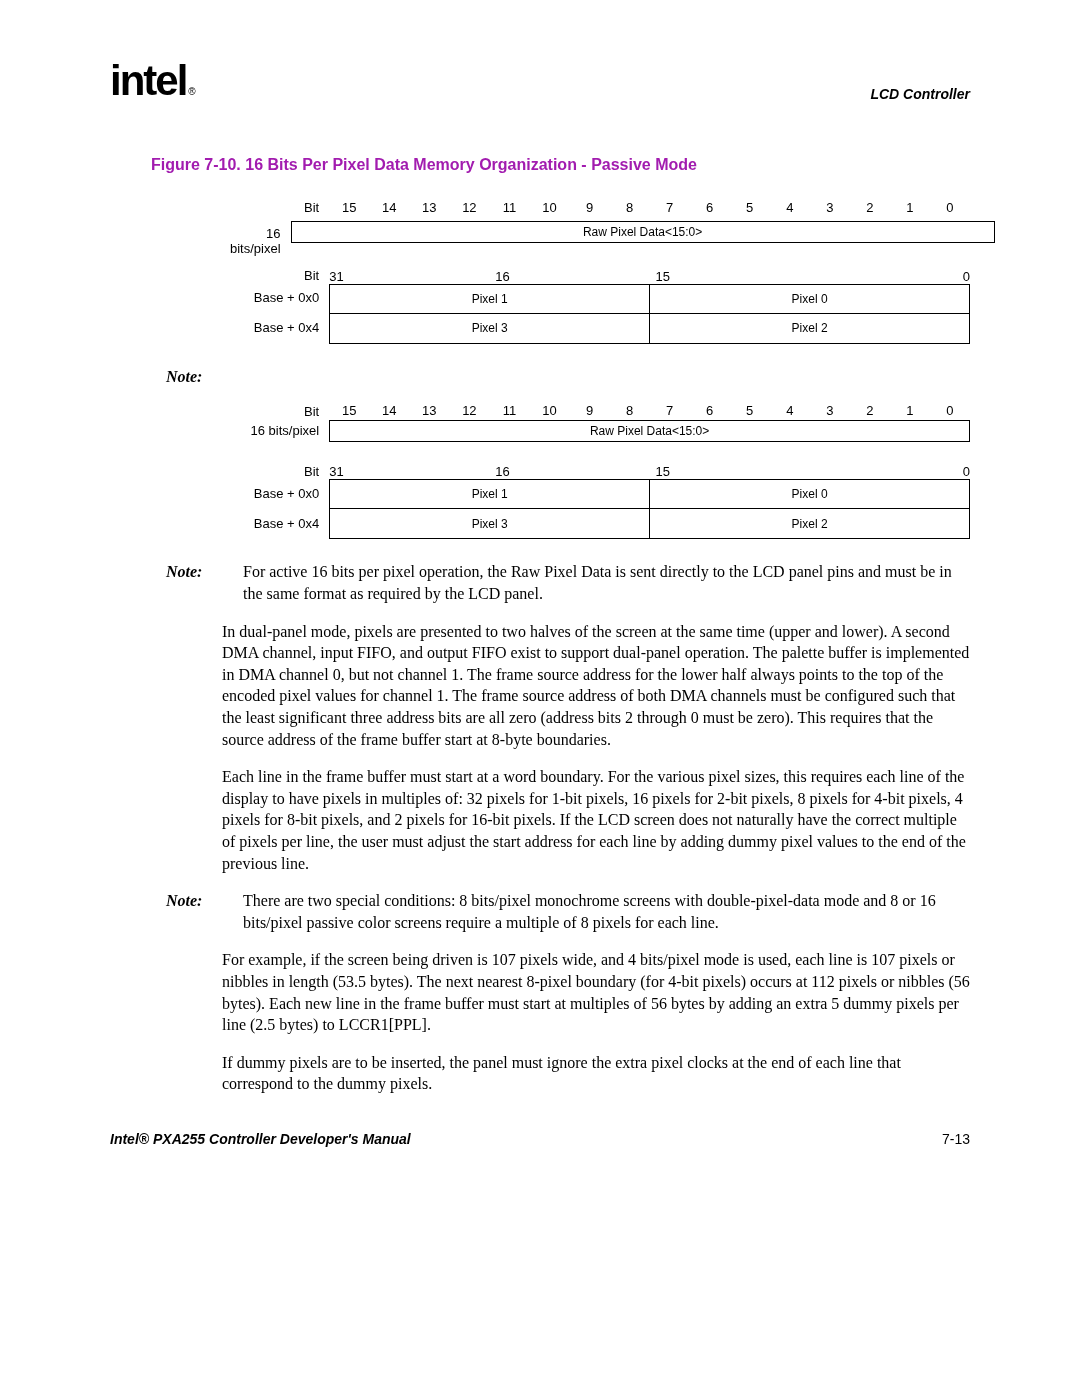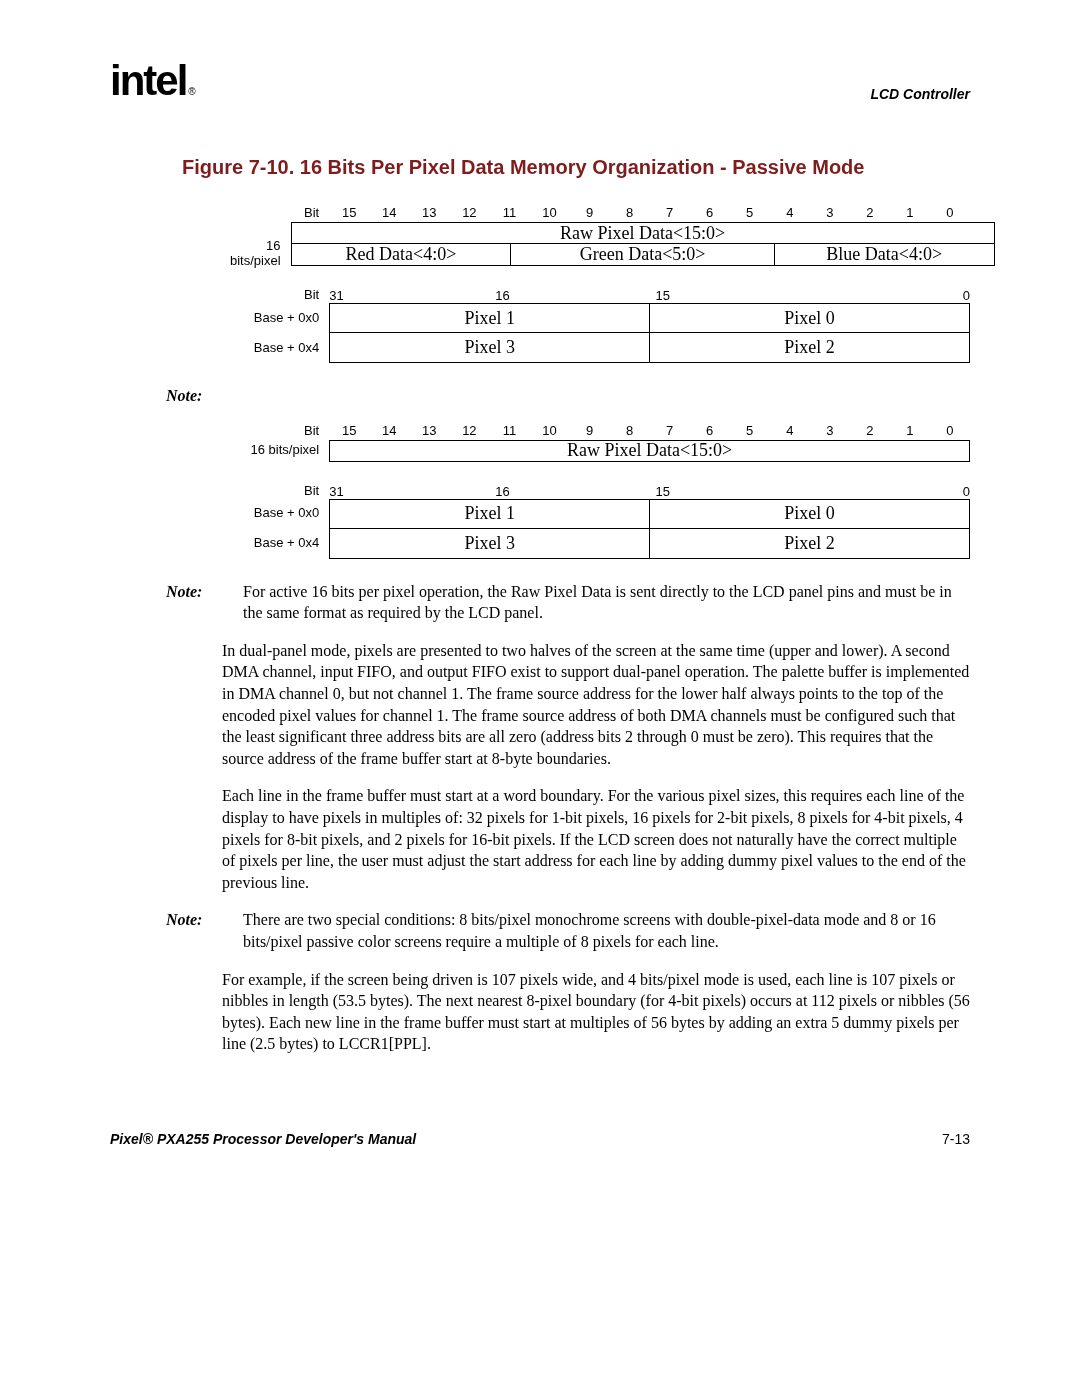--- a/index.html
+++ b/index.html
@@ -38,23 +38,23 @@
   }
   .section-title {
     font-family: Arial, Helvetica, sans-serif;
     font-weight: 700;
     font-style: italic;
     font-size: 14px;
   }
   .figure-title {
     font-family: Arial, Helvetica, sans-serif;
     font-weight: 700;
-    color: #7f1d1d;
-    font-size: 20px;
-    margin: 0 0 26px 72px;
+    color: #a21caf;
+    font-size: 16px;
+    margin: 0 0 26px 41px;
   }
   .fig {
     font-family: Arial, Helvetica, sans-serif;
     font-size: 13px;
     margin: 0 0 22px 120px;
   }
   .bitrow {
     display: flex;
     align-items: center;
   }
@@ -72,25 +72,24 @@
   .bits16 .bitn {
     flex: 1 1 0;
     text-align: center;
     font-size: 13px;
     padding-bottom: 2px;
   }
   .box {
     border: 1px solid #000;
     box-sizing: border-box;
     text-align: right;
-    font-size: 18px;
+    font-size: 12px;
     display: flex;
     align-items: center;
     justify-content: center;
-    font-family: Liberation Serif, serif;
   }
   .rpd-row {
     display: flex;
     width: 704px;
   }
   .rpd-row .full {
     flex: 1;
     height: 22px;
   }
   .rgb-row {
@@ -219,25 +218,20 @@
         <div class="bitn">1</div>
         <div class="bitn">0</div>
       </div>
     </div>
     <div class="bitrow">
       <div class="rowlabel" style="position:relative;top:10px">16 bits/pixel</div>
       <div style="display:flex;flex-direction:column;width:704px">
         <div class="rpd-row">
           <div class="box full">Raw Pixel Data&lt;15:0&gt;</div>
         </div>
-        <div class="rgb-row">
-          <div class="box c5">Red Data&lt;4:0&gt;</div>
-          <div class="box c6">Green Data&lt;5:0&gt;</div>
-          <div class="box c5r">Blue Data&lt;4:0&gt;</div>
-        </div>
       </div>
     </div>
 
     <div class="bitrow" style="margin-top:22px">
       <div class="rowlabel">Bit</div>
       <div class="bits32">
         <div class="l">31</div>
         <div class="m1">16</div>
         <div class="m2">15</div>
         <div class="r">0</div>
@@ -325,18 +319,19 @@
 
   <div class="body-para">In dual-panel mode, pixels are presented to two halves of the screen at the same time (upper and lower). A second DMA channel, input FIFO, and output FIFO exist to support dual-panel operation. The palette buffer is implemented in DMA channel 0, but not channel 1. The frame source address for the lower half always points to the top of the encoded pixel values for channel 1. The frame source address of both DMA channels must be configured such that the least significant three address bits are all zero (address bits 2 through 0 must be zero). This requires that the source address of the frame buffer start at 8-byte boundaries.</div>
   <div class="body-para">Each line in the frame buffer must start at a word boundary. For the various pixel sizes, this requires each line of the display to have pixels in multiples of: 32 pixels for 1-bit pixels, 16 pixels for 2-bit pixels, 8 pixels for 4-bit pixels, 4 pixels for 8-bit pixels, and 2 pixels for 16-bit pixels. If the LCD screen does not naturally have the correct multiple of pixels per line, the user must adjust the start address for each line by adding dummy pixel values to the end of the previous line.</div>
 
   <div class="note-block">
     <div class="note-label">Note:</div>
     <div>There are two special conditions: 8 bits/pixel monochrome screens with double-pixel-data mode and 8 or 16 bits/pixel passive color screens require a multiple of 8 pixels for each line.</div>
   </div>
 
   <div class="body-para">For example, if the screen being driven is 107 pixels wide, and 4 bits/pixel mode is used, each line is 107 pixels or nibbles in length (53.5 bytes). The next nearest 8-pixel boundary (for 4-bit pixels) occurs at 112 pixels or nibbles (56 bytes). Each new line in the frame buffer must start at multiples of 56 bytes by adding an extra 5 dummy pixels per line (2.5 bytes) to LCCR1[PPL].</div>
+  <div class="body-para">If dummy pixels are to be inserted, the panel must ignore the extra pixel clocks at the end of each line that correspond to the dummy pixels.</div>
 
   <div class="footer">
-    <div class="left">Pixel® PXA255 Processor Developer's Manual</div>
+    <div class="left">Intel® PXA255 Controller Developer's Manual</div>
     <div>7-13</div>
   </div>
 </div>
 
 </body></html>

